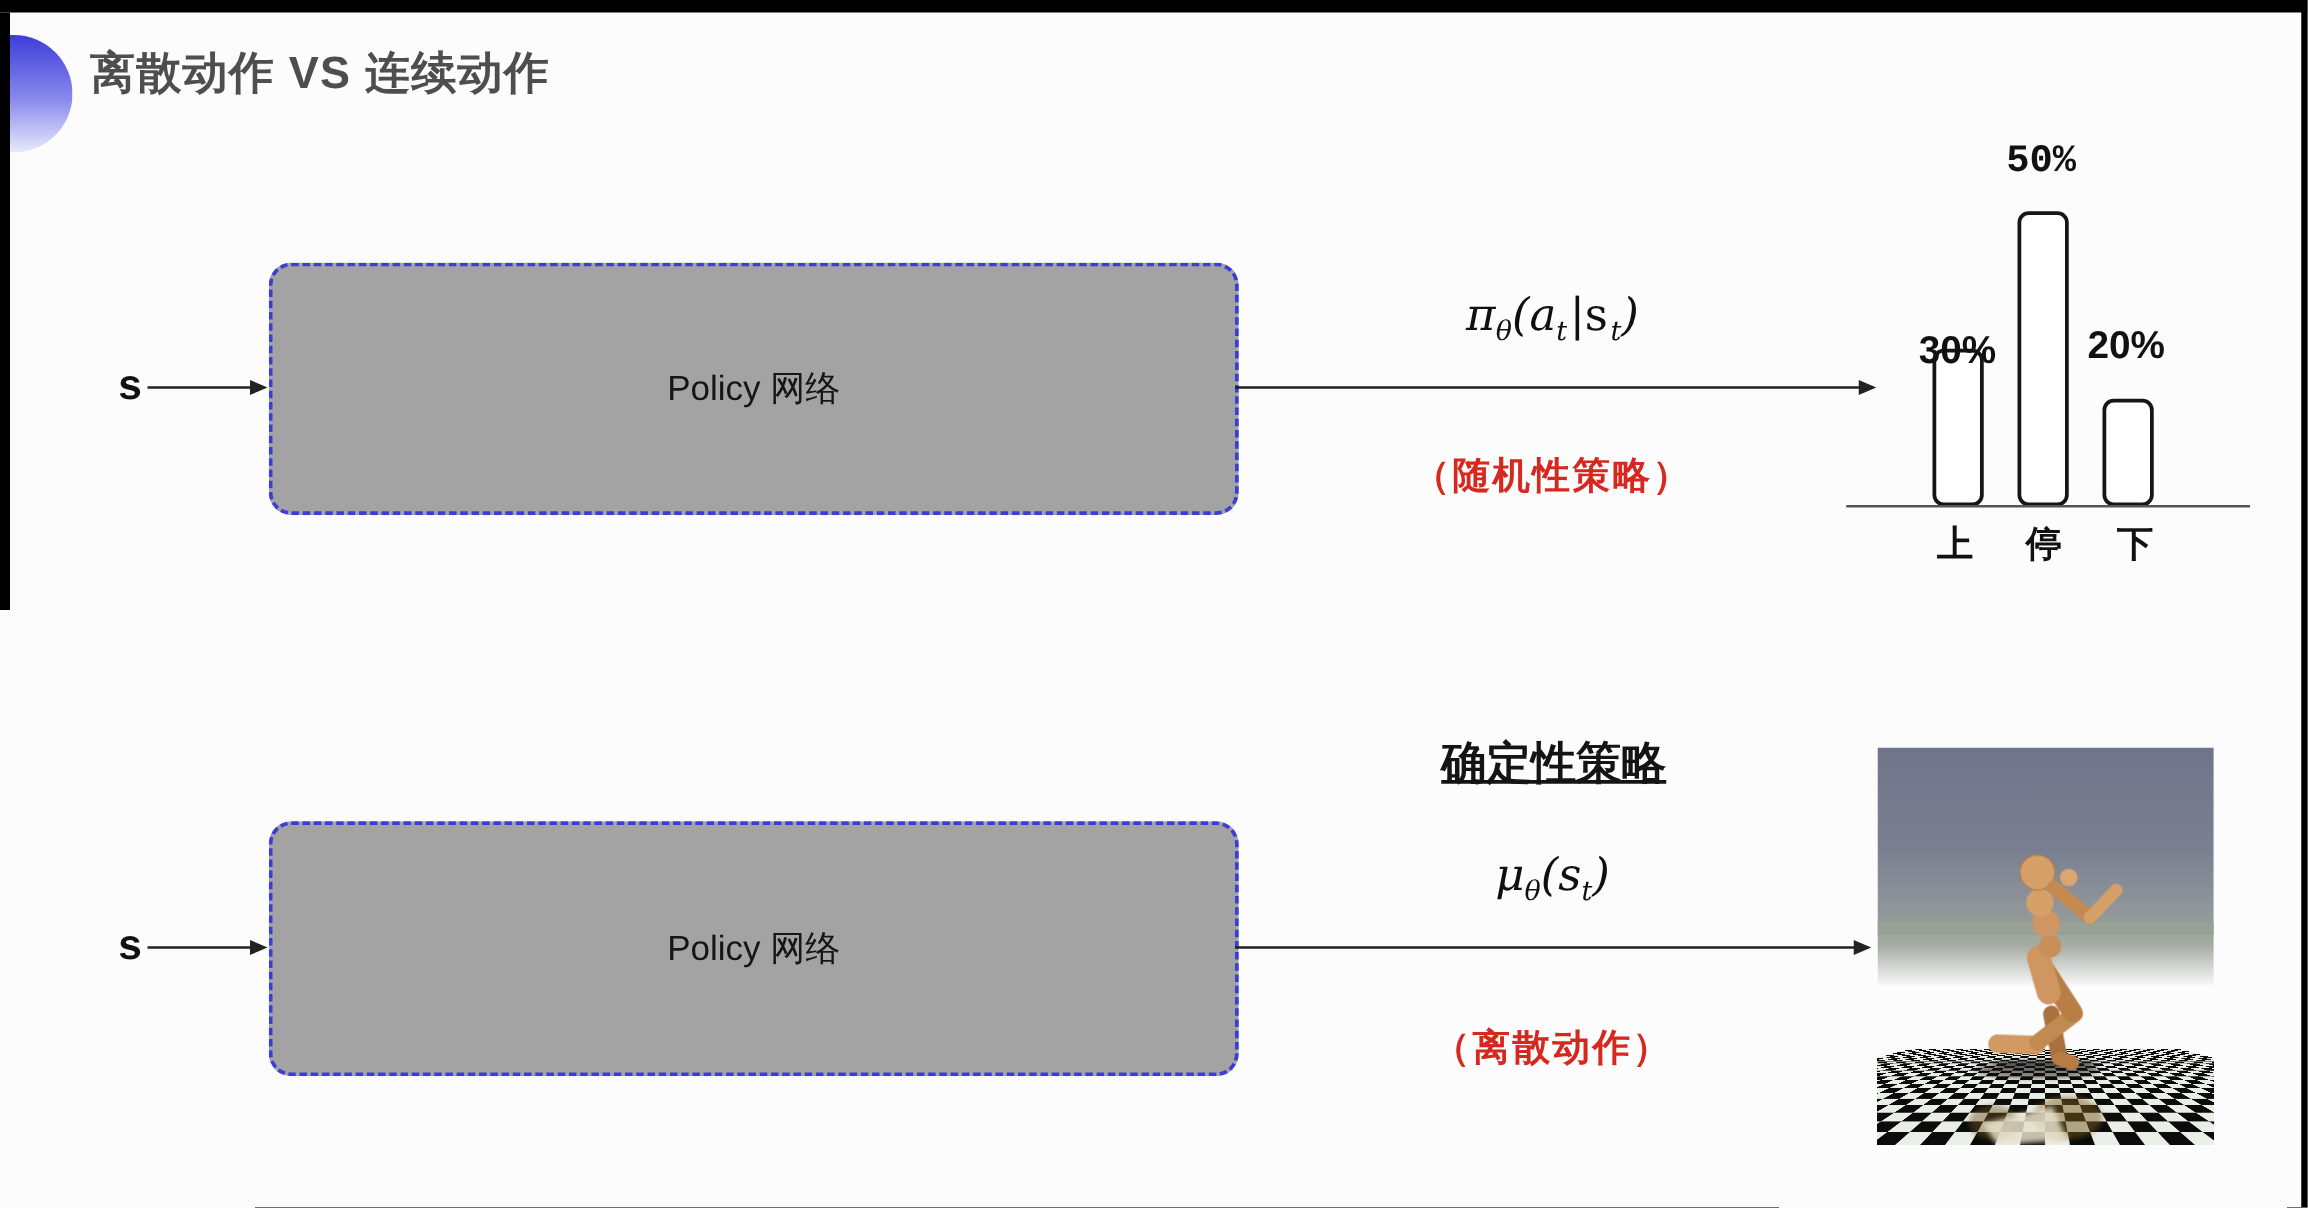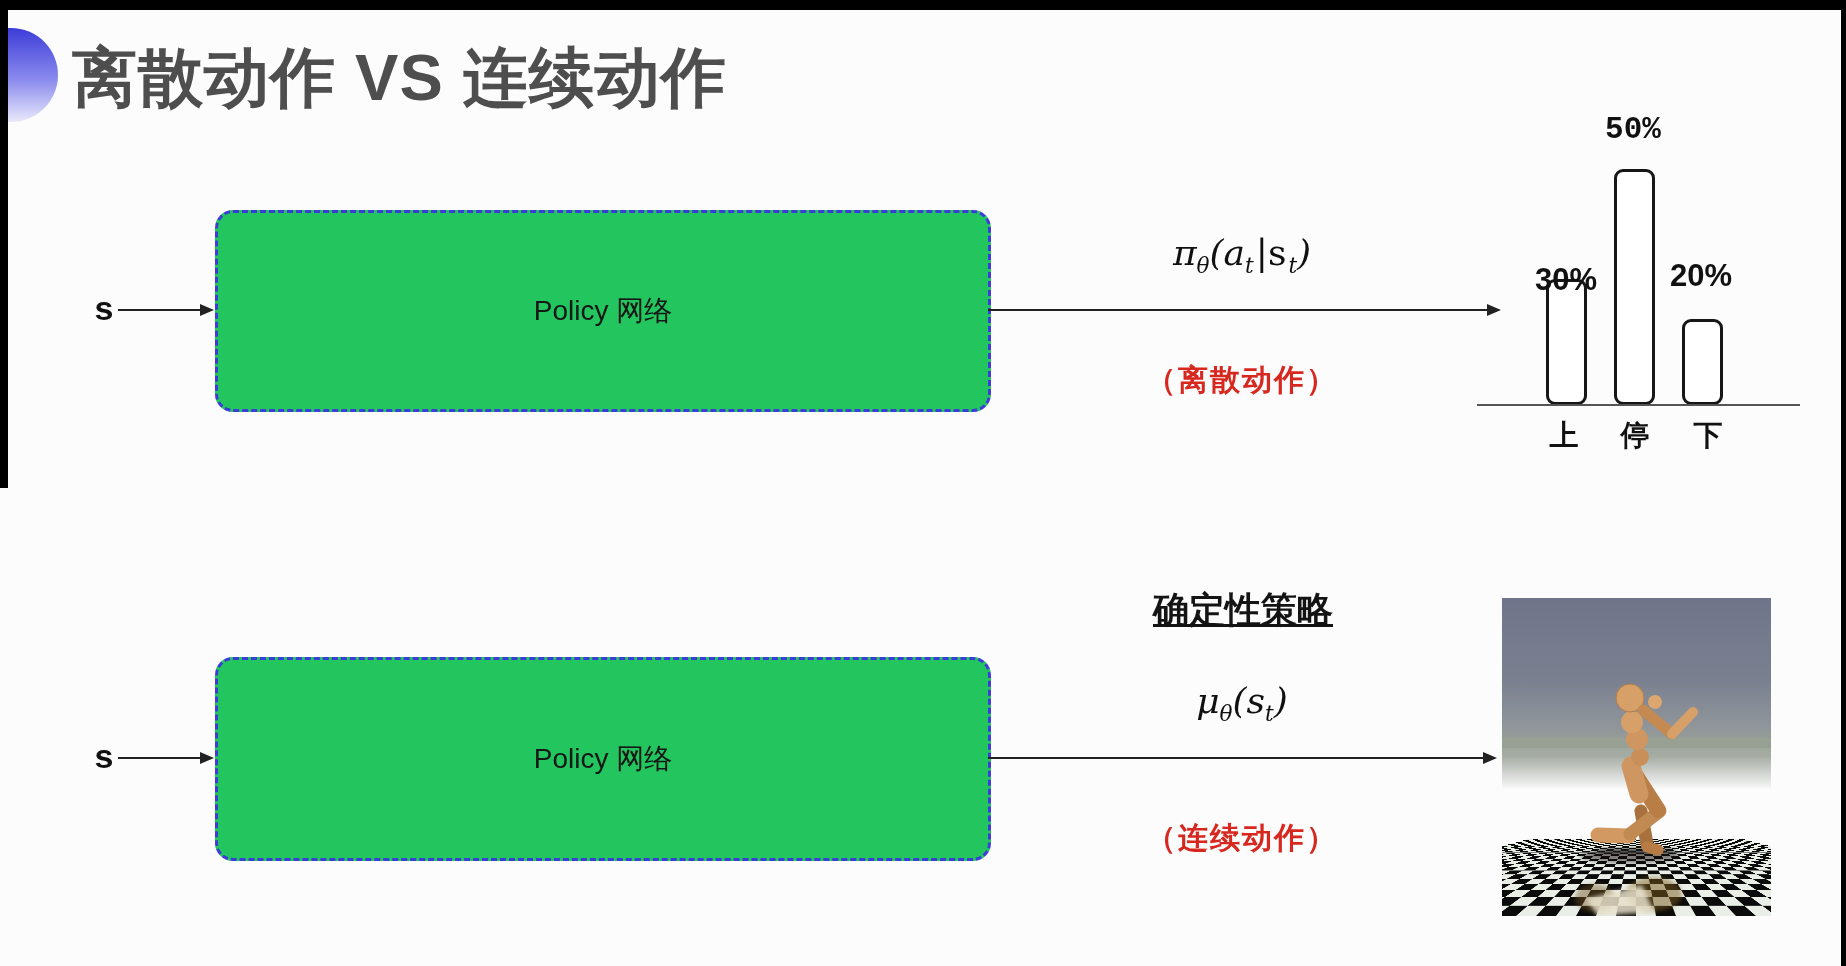--- a/index.html
+++ b/index.html
@@ -8,37 +8,37 @@
   
   .edge{position:absolute;background:#000;}
   .edge-top{left:0;top:0;width:1846px;height:10px;}
   .edge-right{left:1841px;top:0;width:5px;height:966px;}
   .edge-left{left:0;top:10px;width:8px;height:478px;z-index:5;}
 
   
   .crescent-wrap{position:absolute;left:8px;top:28px;width:50px;height:94px;overflow:hidden;}
   .crescent{position:absolute;left:-44px;top:0;width:94px;height:94px;border-radius:50%;
             background:linear-gradient(180deg,#3d3dd8 0%,#8a8aee 55%,#e9e9fb 100%);}
-  .title{position:absolute;left:72px;top:34px;font-size:65px;font-weight:600;color:#4e4e4e;
+  .title{position:absolute;left:72px;top:34px;font-size:36px;font-weight:600;color:#4e4e4e;
          letter-spacing:1px;white-space:nowrap;}
 
   
   .s-label{position:absolute;left:84px;width:40px;text-align:center;font-size:34px;font-weight:700;color:#111;}
   .s-row1{top:289px;} .s-row2{top:737px;}
   .harrow{position:absolute;height:2px;background:#222;}
   .harrow::after{content:"";position:absolute;right:-13px;top:50%;transform:translateY(-50%);
                  width:0;height:0;border-left:14px solid #222;
                  border-top:6px solid transparent;border-bottom:6px solid transparent;}
   .arr-in1{left:118px;top:309px;width:83px;}
   .arr-out1{left:988px;top:309px;width:500px;}
   .arr-in2{left:118px;top:757px;width:83px;}
   .arr-out2{left:988px;top:757px;width:496px;}
 
   .policy-box{position:absolute;left:215px;width:770px;border:3px dashed #3c3cd9;border-radius:18px;
-              background:#22c55e;display:flex;align-items:center;justify-content:center;
+              background:#a3a3a3;display:flex;align-items:center;justify-content:center;
               font-size:28px;color:#161616;}
   .box-row1{top:210px;height:196px;} .box-row2{top:657px;height:198px;}
 
   .policy-type{position:absolute;left:1043px;width:400px;text-align:center;font-size:36px;
                font-weight:700;color:#141414;}
   .pt-row1{top:156px;} .pt-row2{top:586px;text-decoration:underline;}
 
   .formula{position:absolute;left:1042px;width:400px;text-align:center;font-size:36px;color:#101010;
            font-family:"DejaVu Serif",serif;font-style:italic;}
   .f-row1{top:232px;} .f-row2{top:680px;}
@@ -88,21 +88,21 @@
   <div class="title">离散动作 VS 连续动作</div>
 
   <div class="s-label s-row1">s</div>
   <div class="harrow arr-in1"></div>
   <div class="policy-box box-row1">
     <span>Policy 网络</span>
   </div>
   <div class="harrow arr-out1"></div>
 
   <div class="formula f-row1"><span>π</span><sub>θ</sub><span>(a</span><sub>t</sub><span class="pipe">|s</span><sub>t</sub><span>)</span></div>
-  <div class="red-note rn-row1">（离散动作）</div>
+  <div class="red-note rn-row1">（随机性策略）</div>
 
   <div class="bar bar-1"></div>
   <div class="bar bar-2"></div>
   <div class="bar bar-3"></div>
   <div class="pct pct-1">30%</div>
   <div class="pct pct-2">50%</div>
   <div class="pct pct-3">20%</div>
   <div class="chart-baseline"></div>
   <div class="cat cat-1">上</div>
   <div class="cat cat-2">停</div>
@@ -110,21 +110,21 @@
 
   <div class="s-label s-row2">s</div>
   <div class="harrow arr-in2"></div>
   <div class="policy-box box-row2">
     <span>Policy 网络</span>
   </div>
   <div class="harrow arr-out2"></div>
 
   <div class="policy-type pt-row2">确定性策略</div>
   <div class="formula f-row2"><span>μ</span><sub>θ</sub><span>(s</span><sub>t</sub><span>)</span></div>
-  <div class="red-note rn-row2">（连续动作）</div>
+  <div class="red-note rn-row2">（离散动作）</div>
 
   <div class="robot-img">
     <div class="sky"></div>
     <div class="floor">
       <div class="checker"></div>
     </div>
     <div class="haze"></div>
     <svg class="robot-svg" viewBox="0 0 269 318">
       <defs>
         <filter id="soft" x="-50%" y="-50%" width="200%" height="200%">

